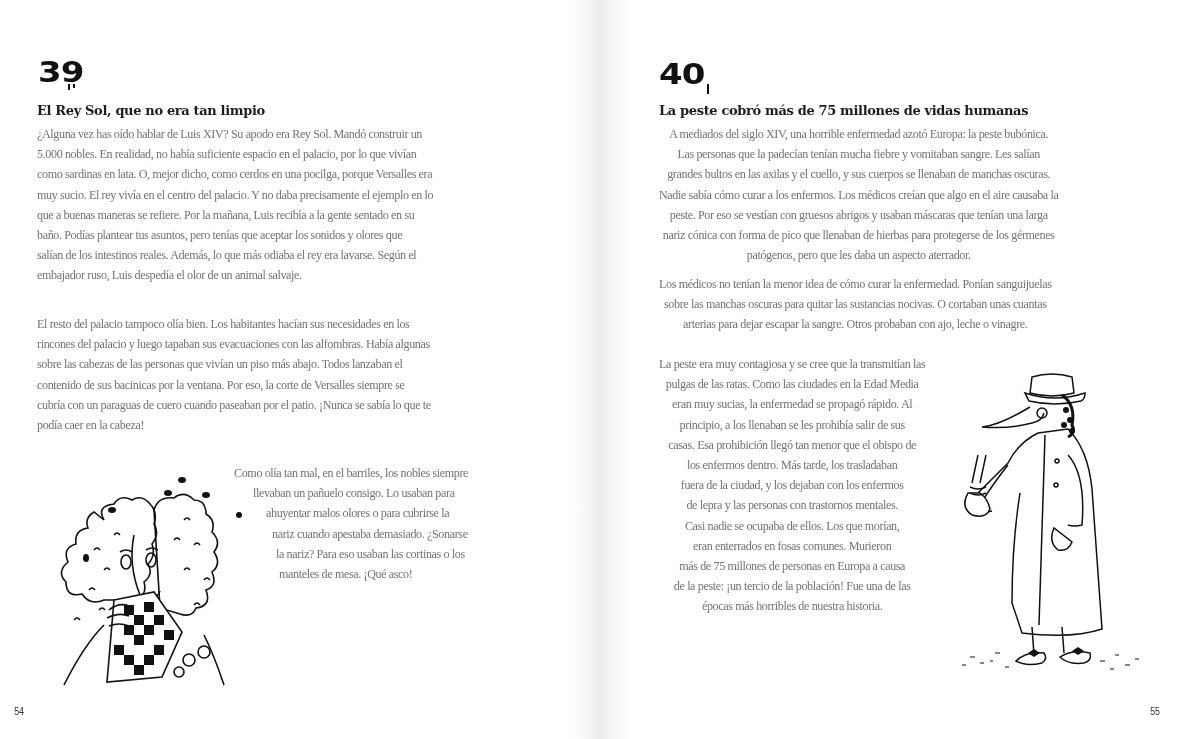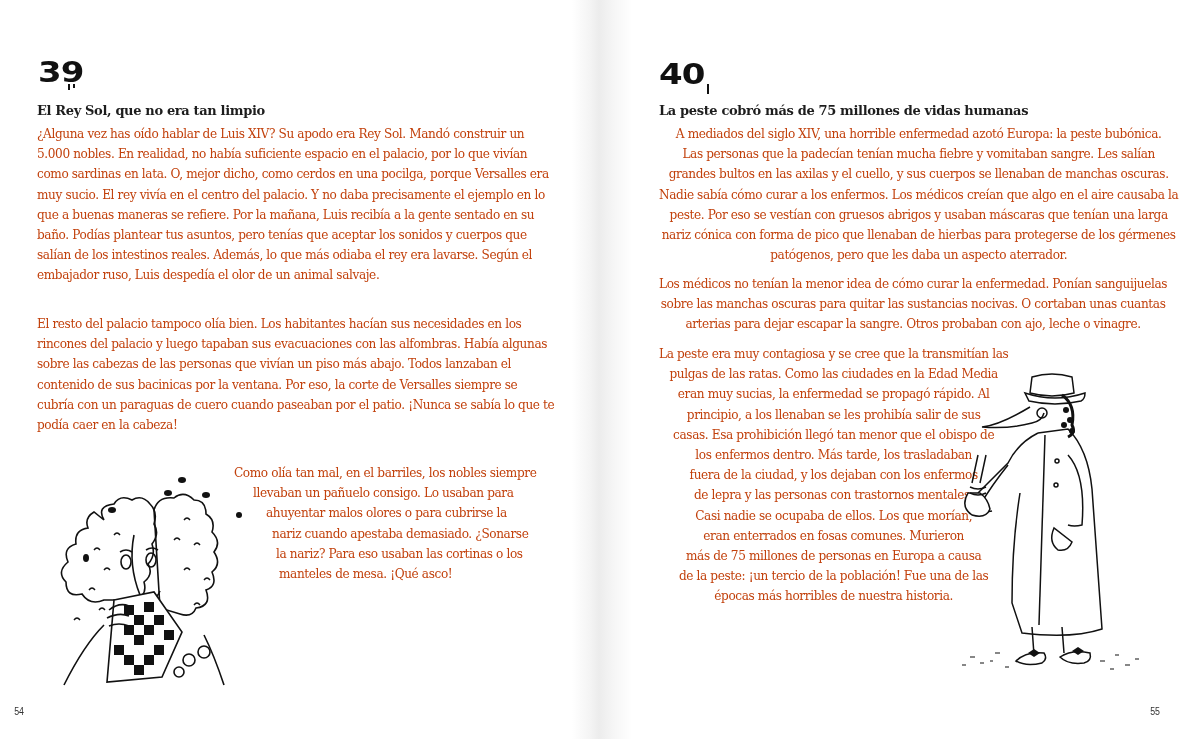--- a/index.html
+++ b/index.html
@@ -7,42 +7,42 @@
        font-family:"DejaVu Serif","Liberation Serif",serif;color:#2a2a2a;}
   .page{position:absolute;top:0;height:739px;}
   .page-left{left:0;width:590px;background:#fff;}
   .page-right{left:590px;width:610px;background:#fff;}
   .spine{position:absolute;left:572px;top:0;width:60px;height:739px;
          background:linear-gradient(to right,#ffffff 0%,#f4f4f4 30%,#ececec 45%,#f6f6f6 70%,#ffffff 100%);}
   .chapter-num{position:absolute;font-family:"DejaVu Sans","Liberation Sans",sans-serif;
        font-weight:900;font-size:34px;letter-spacing:-1px;color:#111;line-height:1;transform:scaleY(0.82);transform-origin:top left;}
   .drip{position:absolute;width:2px;background:#111;}
   .title{position:absolute;font-weight:bold;font-size:13px;color:#1d1d1d;letter-spacing:-0.35px;white-space:nowrap;}
-  .para{position:absolute;font-size:12.1px;line-height:20.2px;color:#c2410c;letter-spacing:-0.38px;}
+  .para{position:absolute;font-size:12.1px;line-height:20.2px;color:#737373;letter-spacing:-0.38px;font-family:Liberation Serif, serif;}
   .para .ln{display:block;white-space:nowrap;}
   .pageno{position:absolute;top:705px;font-family:"Liberation Sans",sans-serif;font-size:11px;color:#333;transform:scaleX(0.8);}
   svg{position:absolute;overflow:visible;}
 </style>
 </head>
 <body>
 
 <div class="page page-left">
   <div class="chapter-num" style="left:38px;top:58px;">39</div>
   <div class="drip" style="left:68px;top:84px;height:6px;"></div>
   <div class="drip" style="left:73px;top:84px;height:4px;"></div>
 
   <div class="title" style="left:37px;top:103px;">El Rey Sol, que no era tan limpio</div>
 
   <div class="para" style="left:37px;top:124px;">
     <span class="ln">¿Alguna vez has oído hablar de Luis XIV? Su apodo era Rey Sol. Mandó construir un</span>
     <span class="ln">5.000 nobles. En realidad, no había suficiente espacio en el palacio, por lo que vivían</span>
     <span class="ln">como sardinas en lata. O, mejor dicho, como cerdos en una pocilga, porque Versalles era</span>
     <span class="ln">muy sucio. El rey vivía en el centro del palacio. Y no daba precisamente el ejemplo en lo</span>
     <span class="ln">que a buenas maneras se refiere. Por la mañana, Luis recibía a la gente sentado en su</span>
-    <span class="ln">baño. Podías plantear tus asuntos, pero tenías que aceptar los sonidos y cuerpos que</span>
+    <span class="ln">baño. Podías plantear tus asuntos, pero tenías que aceptar los sonidos y olores que</span>
     <span class="ln">salían de los intestinos reales. Además, lo que más odiaba el rey era lavarse. Según el</span>
     <span class="ln">embajador ruso, Luis despedía el olor de un animal salvaje.</span>
   </div>
 
   <div class="para" style="left:37px;top:314px;">
     <span class="ln">El resto del palacio tampoco olía bien. Los habitantes hacían sus necesidades en los</span>
     <span class="ln">rincones del palacio y luego tapaban sus evacuaciones con las alfombras. Había algunas</span>
     <span class="ln">sobre las cabezas de las personas que vivían un piso más abajo. Todos lanzaban el</span>
     <span class="ln">contenido de sus bacinicas por la ventana. Por eso, la corte de Versalles siempre se</span>
     <span class="ln">cubría con un paraguas de cuero cuando paseaban por el patio. ¡Nunca se sabía lo que te</span>
@@ -138,21 +138,21 @@
     <span class="ln">nariz cónica con forma de pico que llenaban de hierbas para protegerse de los gérmenes</span>
     <span class="ln">patógenos, pero que les daba un aspecto aterrador.</span>
   </div>
 
   <div class="para" style="left:69px;top:274px;">
     <span class="ln">Los médicos no tenían la menor idea de cómo curar la enfermedad. Ponían sanguijuelas</span>
     <span class="ln">sobre las manchas oscuras para quitar las sustancias nocivas. O cortaban unas cuantas</span>
     <span class="ln">arterias para dejar escapar la sangre. Otros probaban con ajo, leche o vinagre.</span>
   </div>
 
-  <div class="para" style="left:69px;top:344px;">
+  <div class="para" style="left:69px;top:354px;">
     <span class="ln">La peste era muy contagiosa y se cree que la transmitían las</span>
     <span class="ln">pulgas de las ratas. Como las ciudades en la Edad Media</span>
     <span class="ln">eran muy sucias, la enfermedad se propagó rápido. Al</span>
     <span class="ln">principio, a los llenaban se les prohibía salir de sus</span>
     <span class="ln">casas. Esa prohibición llegó tan menor que el obispo de</span>
     <span class="ln">los enfermos dentro. Más tarde, los trasladaban</span>
     <span class="ln">fuera de la ciudad, y los dejaban con los enfermos</span>
     <span class="ln">de lepra y las personas con trastornos mentales.</span>
     <span class="ln">Casi nadie se ocupaba de ellos. Los que morían,</span>
     <span class="ln">eran enterrados en fosas comunes. Murieron</span>

